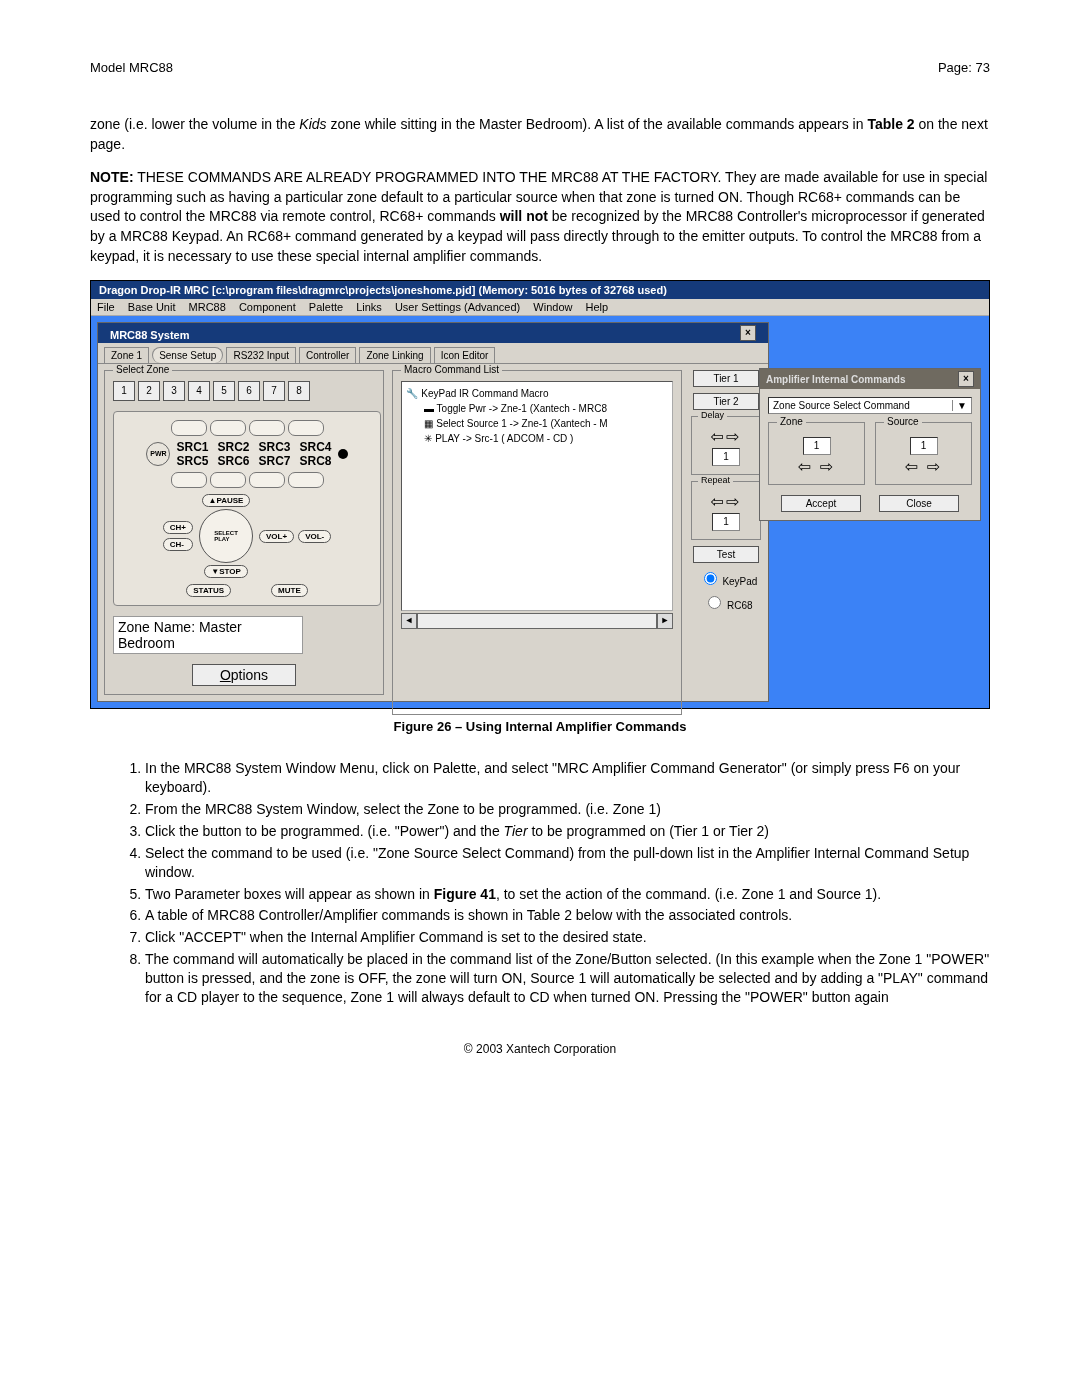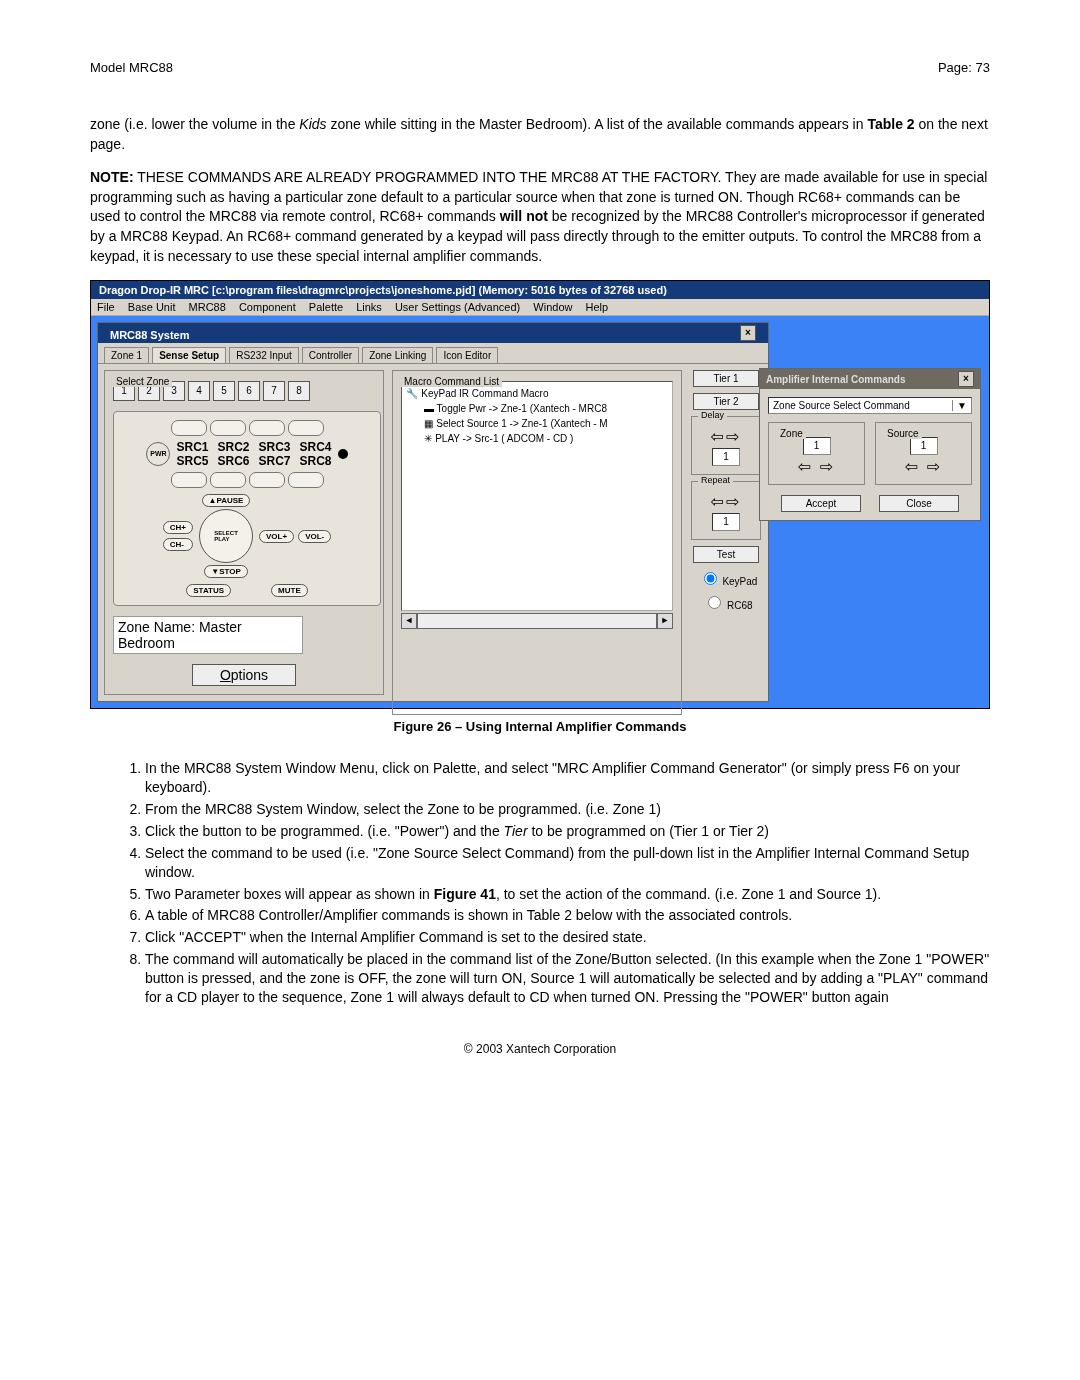--- a/index.html
+++ b/index.html
@@ -17,24 +17,24 @@
   .shot{border:1px solid #000;background:#3b82f6;font-family:Tahoma,Arial,sans-serif;font-size:11px;color:#000;margin:14px 0 8px 0;}
   .titlebar{background:#153a7a;color:#fff;padding:3px 8px;font-weight:bold;font-size:11px;}
   .menubar{background:#d8d4cc;padding:2px 6px;border-bottom:1px solid #aaa;}
   .menubar span{margin-right:10px;}
   .inner{position:relative;padding:6px;}
   .syswin{background:#d8d4cc;border:1px solid #666;width:670px;position:relative;}
   .syswin .tbar{background:#153a7a;color:#fff;padding:2px 12px;font-weight:bold;display:flex;justify-content:space-between;align-items:flex-end;}
   .closeb{background:#d8d4cc;color:#000;width:14px;height:14px;line-height:13px;text-align:center;font-weight:bold;font-size:10px;border:1px solid #555;}
   .tabs{display:flex;border-bottom:1px solid #888;padding:4px 6px 0 6px;gap:3px;font-size:10px;}
   .tab{border:1px solid #888;border-bottom:none;padding:2px 6px;background:#d8d4cc;}
-  .tab.active{font-weight:bold;background:#e6e2da;}
+  .tab.active{font-weight:normal;background:#e6e2da;border-radius:8px;}
   .syscontent{display:flex;padding:6px;gap:8px;}
   .group{border:1px solid #888;position:relative;padding:10px 8px 8px 8px;}
-  .group>.gt{position:absolute;top:-7px;left:8px;background:#d8d4cc;padding:0 3px;font-size:10px;margin-top:12px;}
+  .group>.gt{position:absolute;top:-7px;left:8px;background:#d8d4cc;padding:0 3px;font-size:10px;}
   .zones{display:flex;gap:3px;margin-bottom:10px;}
   .zbtn{width:20px;height:18px;border:1px solid #555;background:#eee;text-align:center;line-height:17px;font-size:10px;}
   .keypad{border:1px solid #888;border-radius:4px;background:#e8e4dc;padding:8px;width:250px;}
   .kprow{display:flex;gap:3px;justify-content:center;margin-bottom:4px;}
   .ksmall{width:34px;height:14px;border:1px solid #777;border-radius:7px;background:#f4f1ea;}
   .klabels{display:flex;gap:9px;justify-content:center;font-size:12px;font-weight:bold;}
   .pwricon{width:22px;height:22px;border:1px solid #666;border-radius:50%;display:inline-block;font-size:7px;text-align:center;line-height:22px;font-weight:bold;}
   .kdot{width:10px;height:10px;border-radius:50%;background:#000;display:inline-block;}
   .ctrlrow{display:flex;gap:6px;justify-content:center;align-items:center;margin-top:6px;}
   .oval{border:1px solid #555;border-radius:10px;padding:1px 6px;font-size:8px;font-weight:bold;background:#f4f1ea;white-space:nowrap;}

